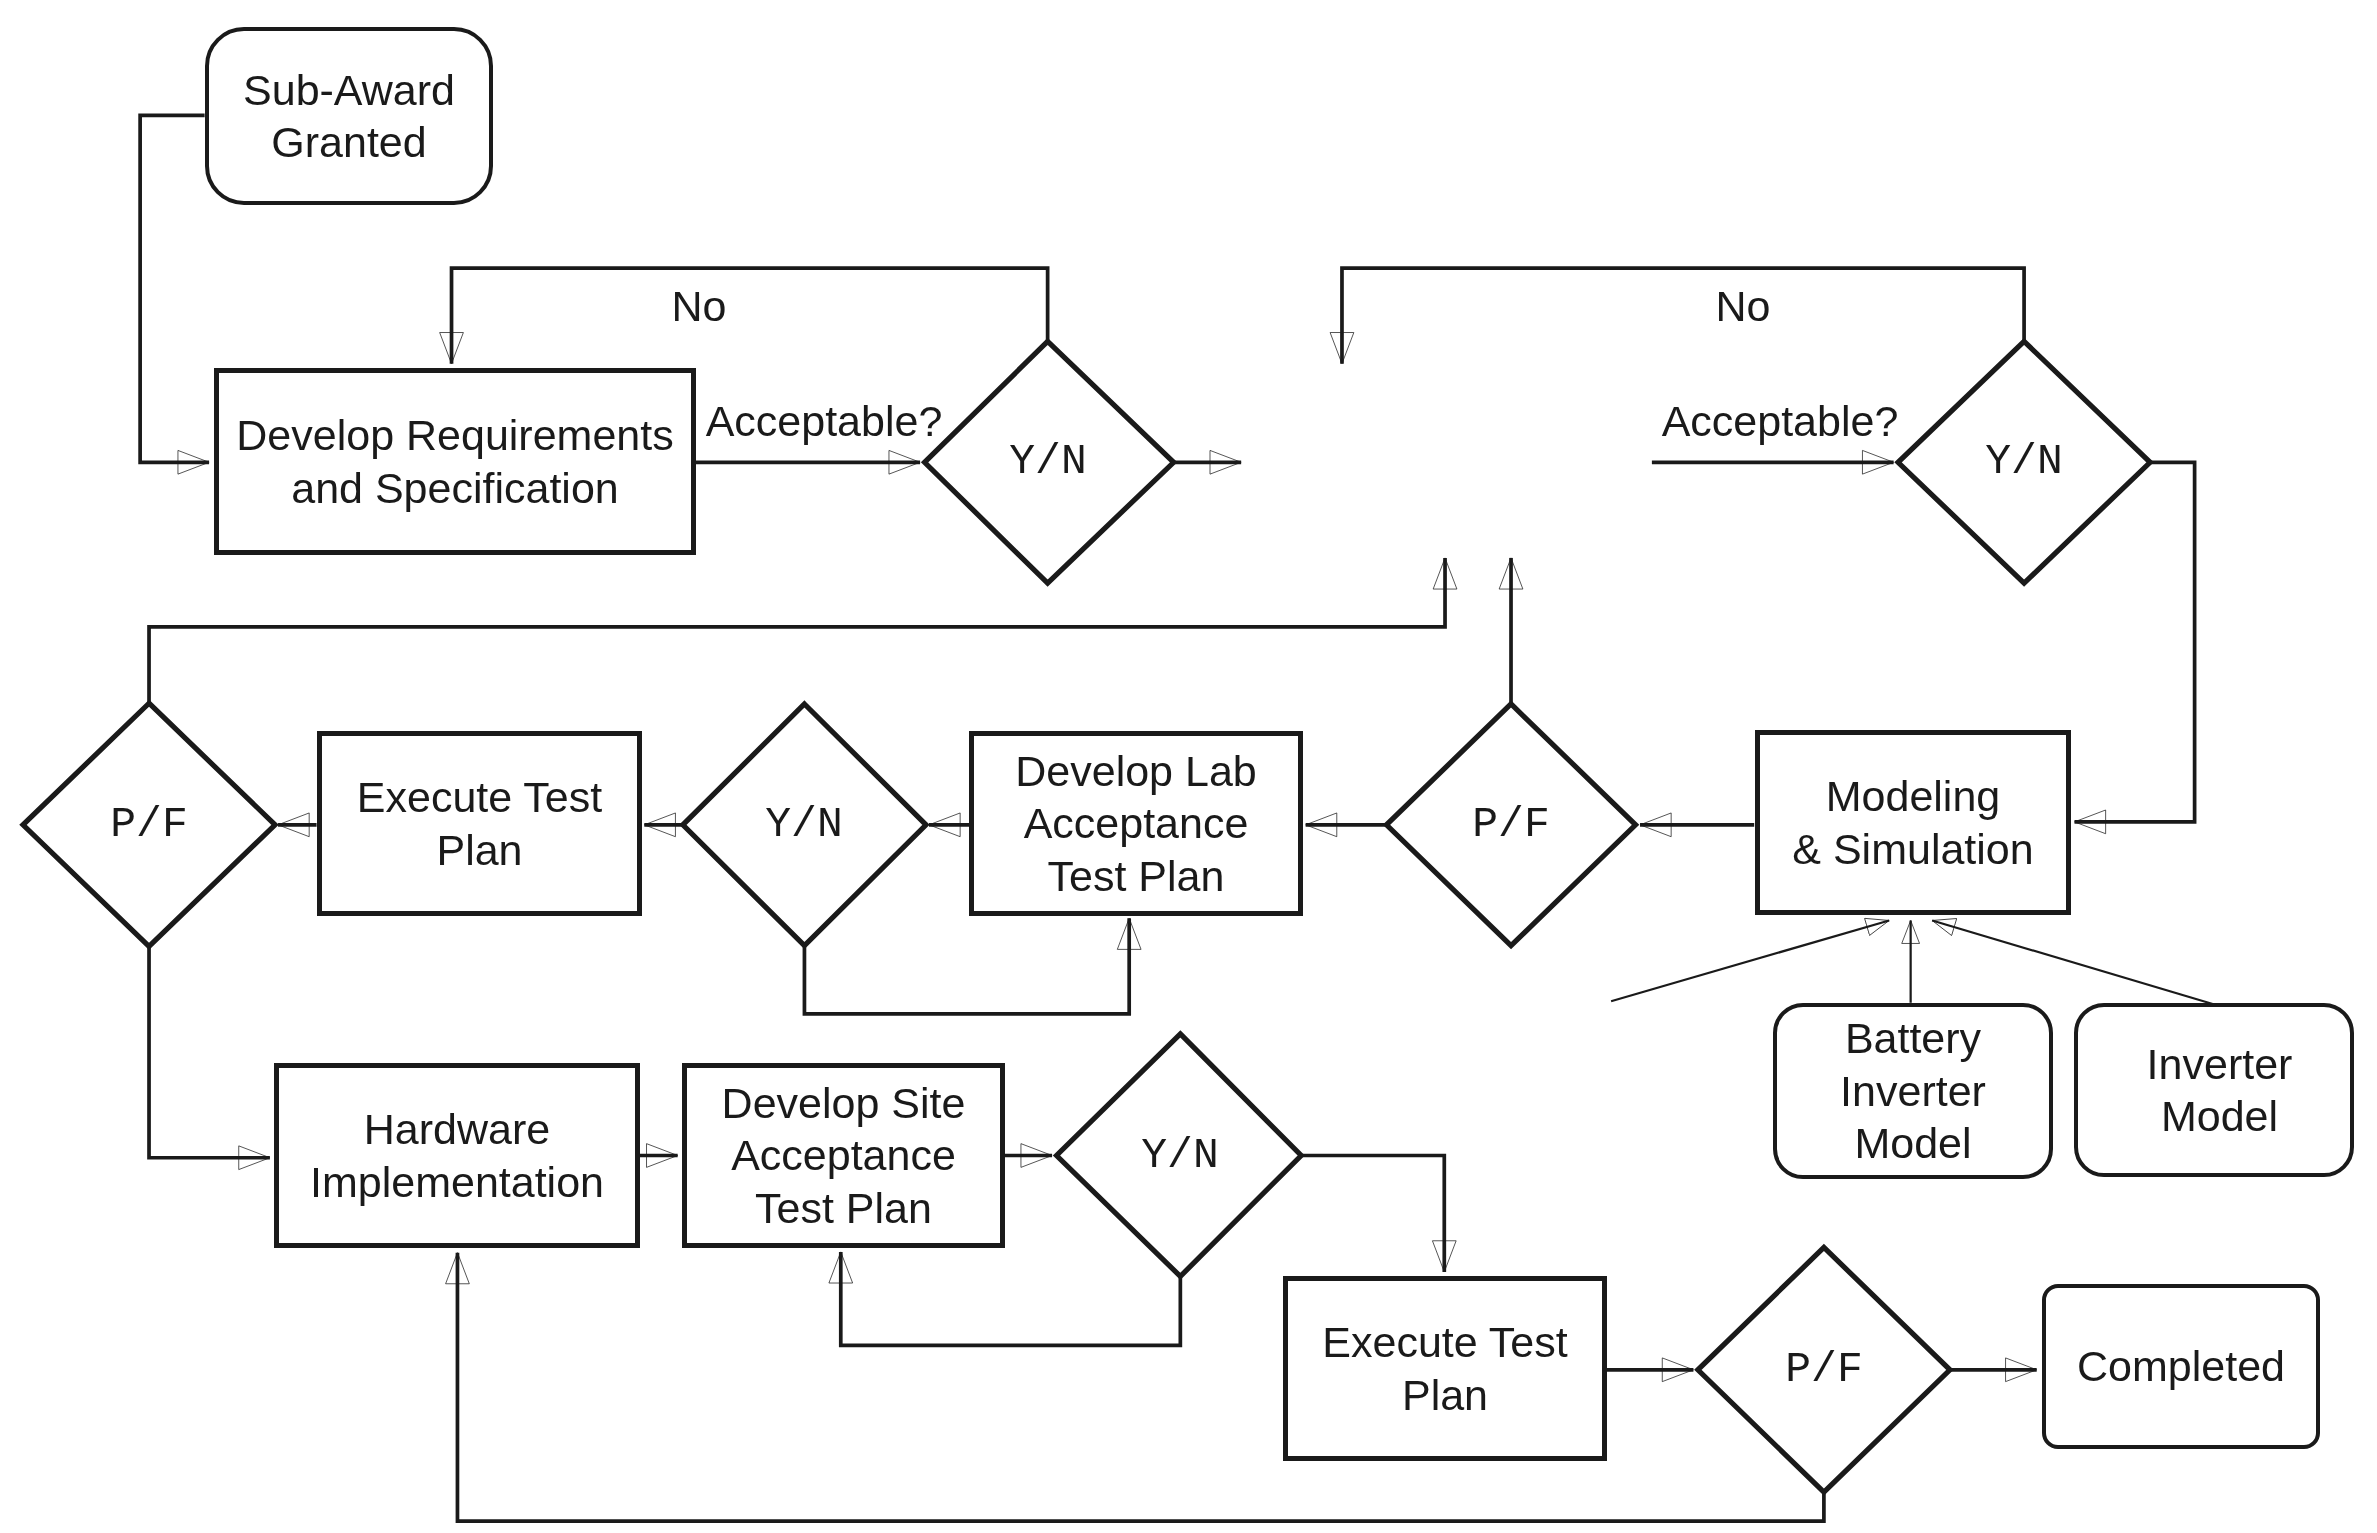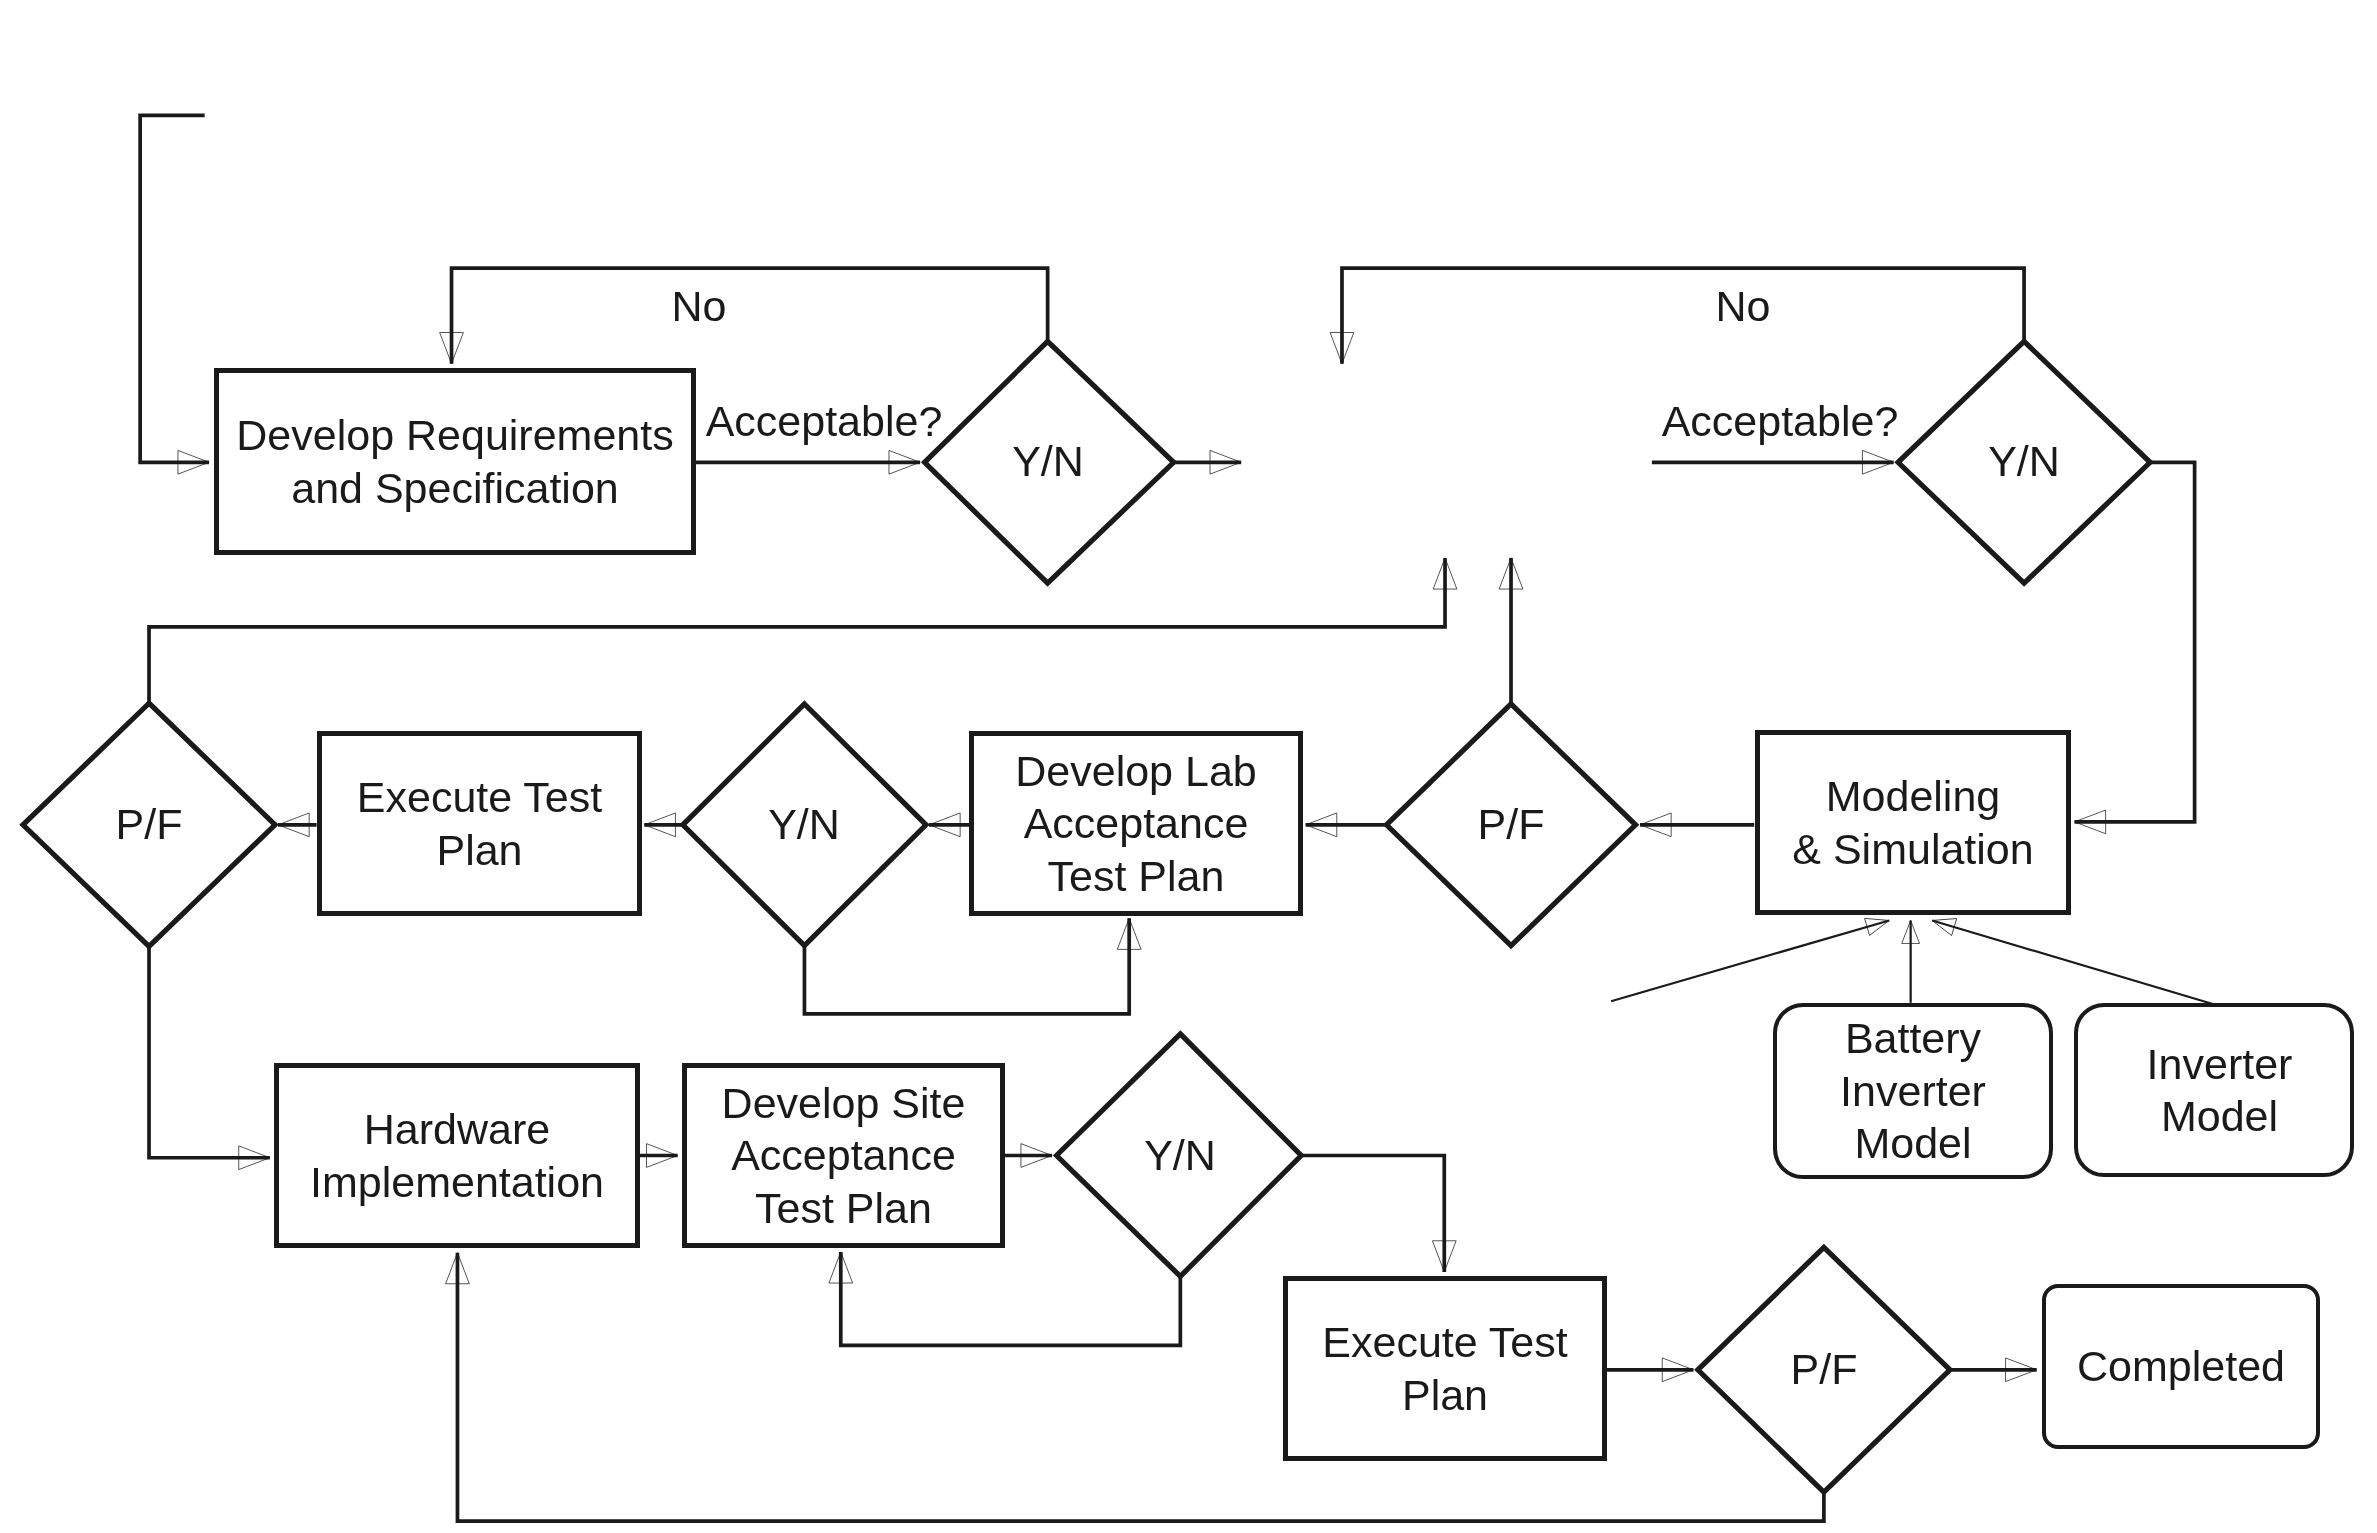--- a/index.html
+++ b/index.html
@@ -49,28 +49,32 @@
     position:absolute;
     display:flex;
     align-items:center;
     justify-content:center;
     z-index:3;
     font-size:43px;
     color:var(--text);
     text-align:left;
     white-space:pre-line;
   }
-  .dlabel{width:222px;height:53px;}
+  .dlabel{width:222px;height:53px;font-family:Liberation Mono, monospace;}
   .elabel{width:326px;height:53px;}
 </style>
 </head>
 <body>
 
 <div id="canvas">
 
+  <div class="node rounded" style="left:205px;top:27.4px;width:288px;height:178px;border-radius:39px;">
+    <div class="label">Sub-Award
+Granted</div>
+  </div>
 
   <div class="node" style="left:214px;top:368px;width:482px;height:187px;">
     <div class="label">Develop Requirements
 and Specification</div>
   </div>
 
 
   <div class="node" style="left:1755px;top:730px;width:316px;height:185px;">
     <div class="label">Modeling
 &amp; Simulation</div>

